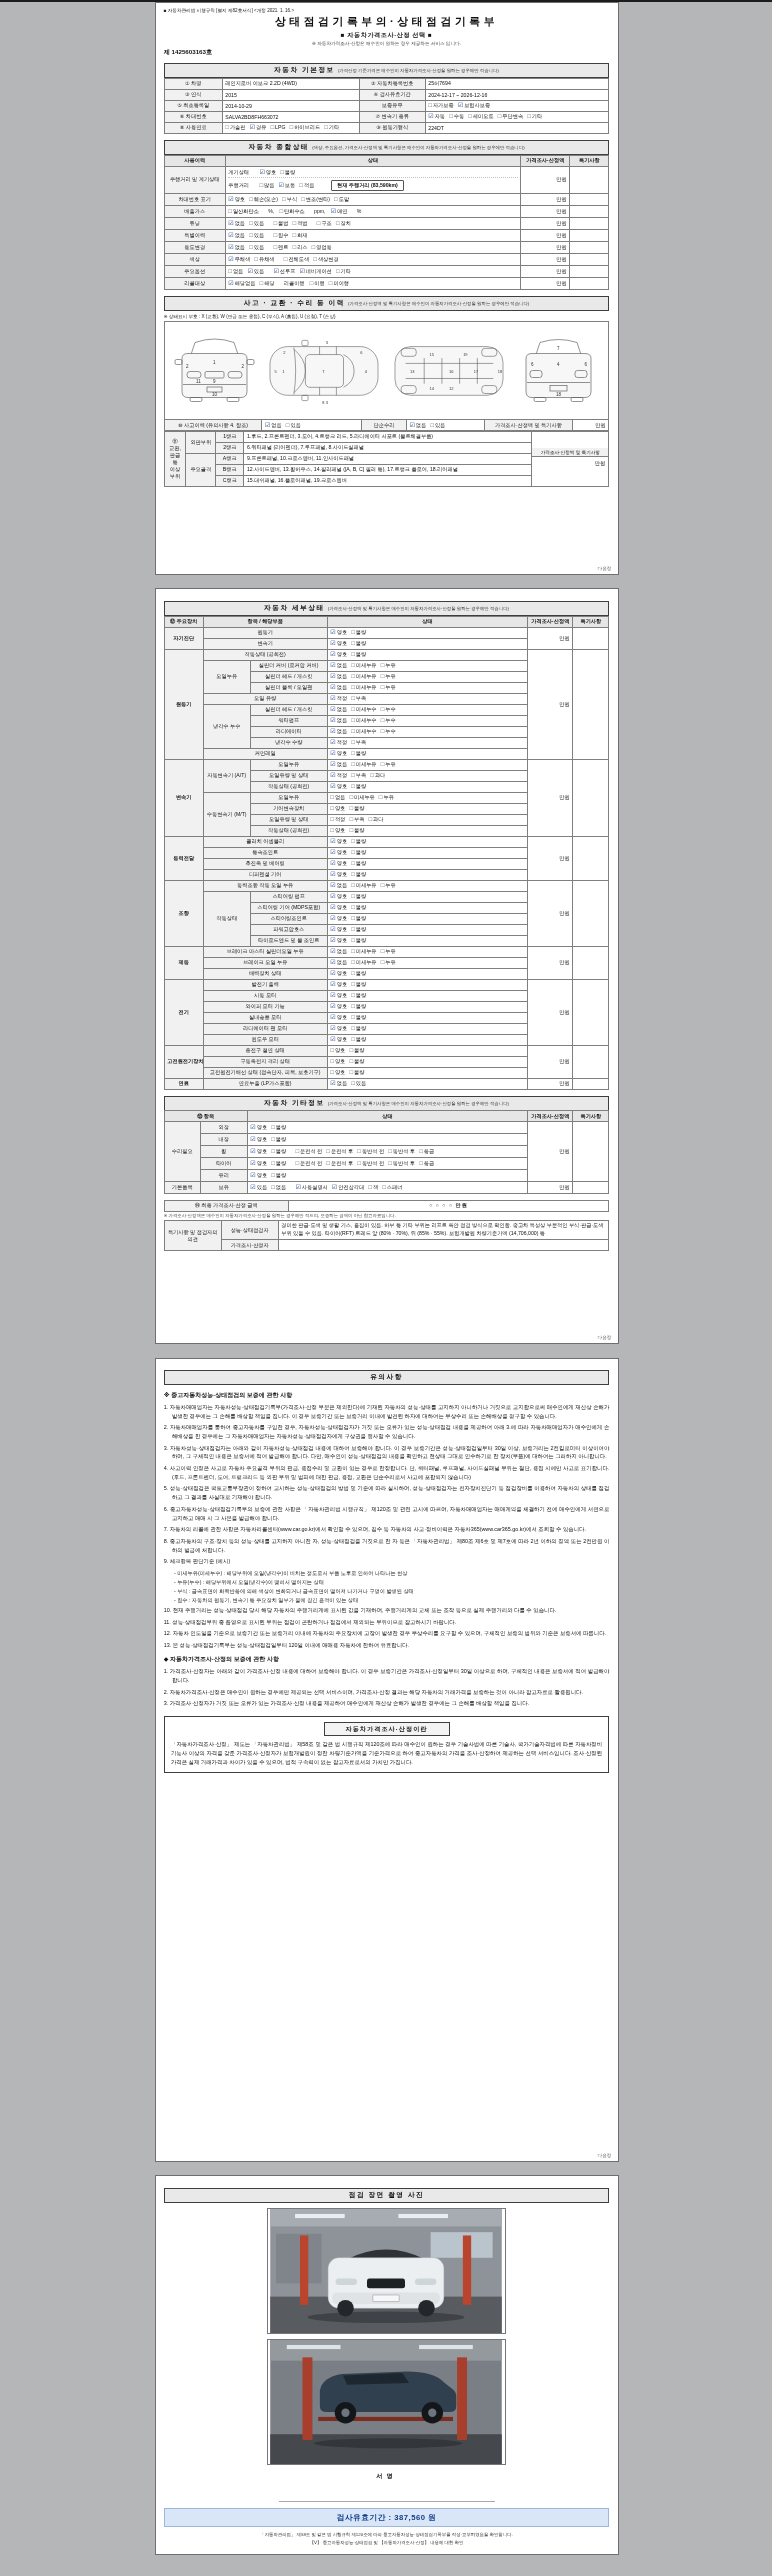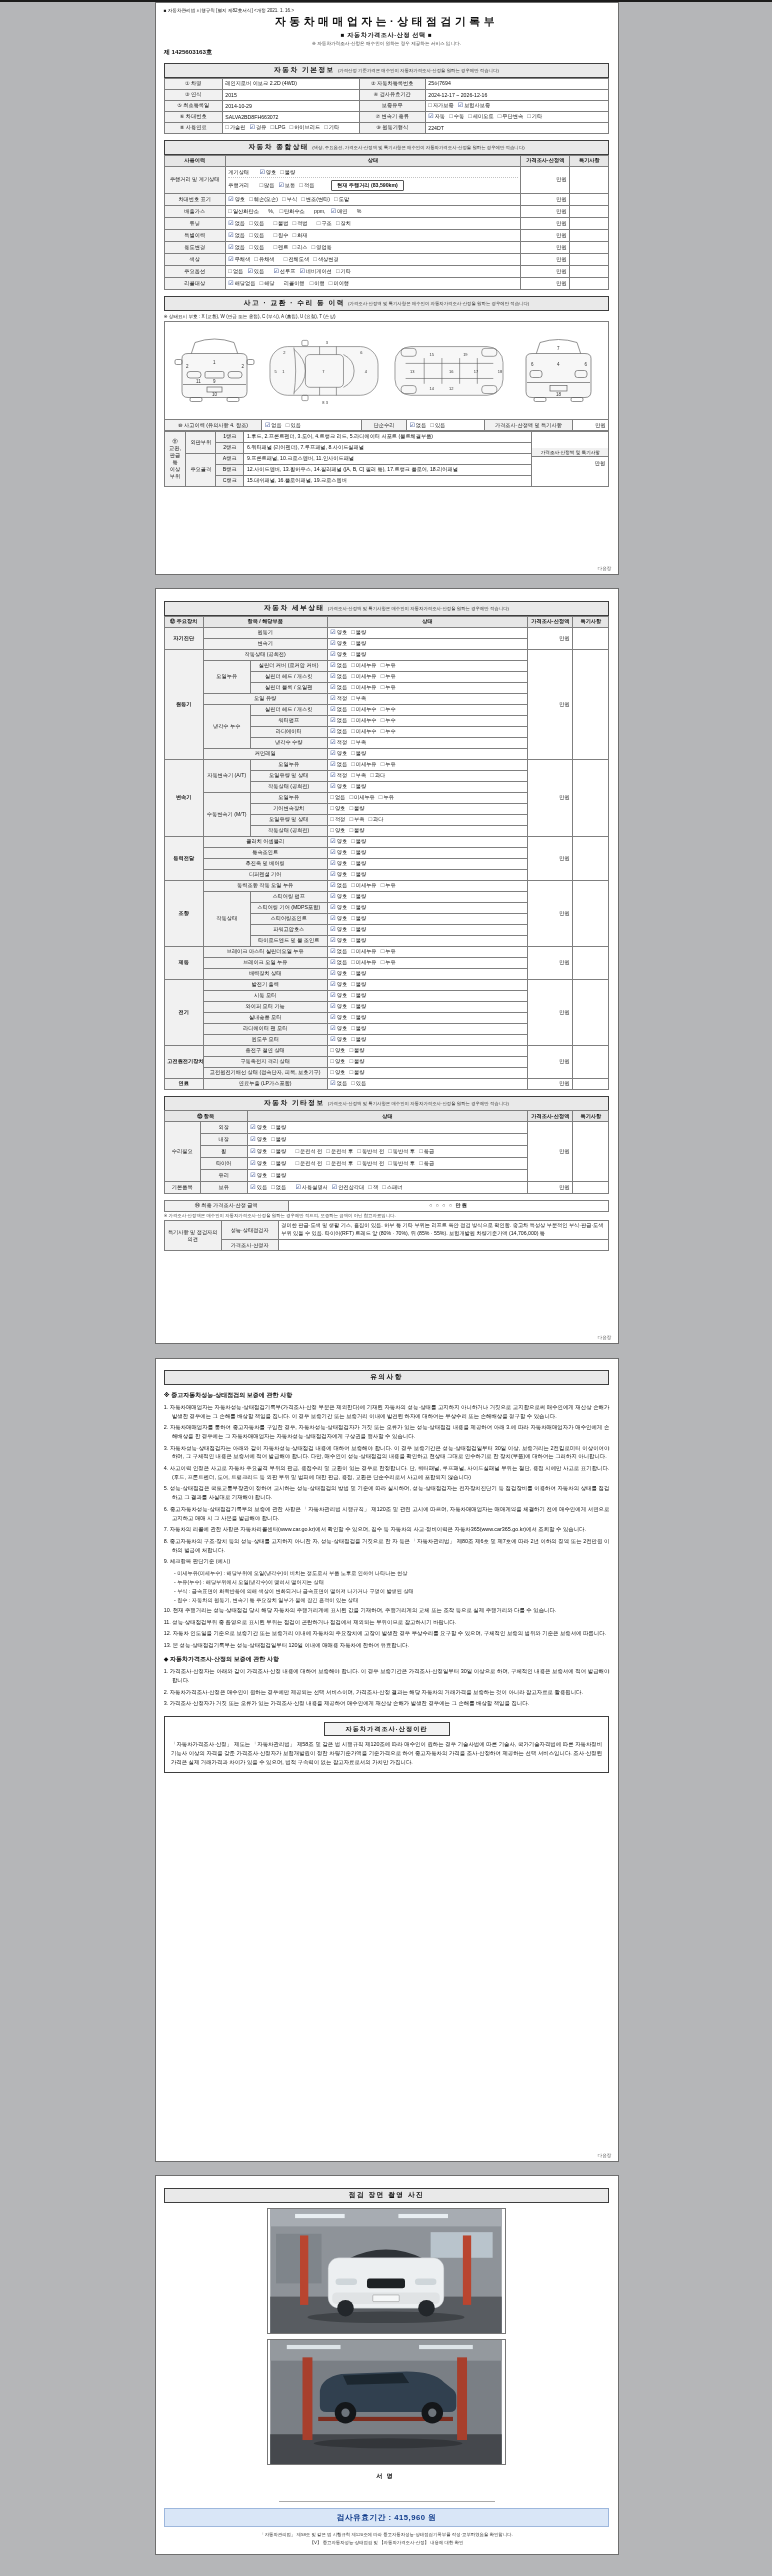--- a/index.html
+++ b/index.html
@@ -73,21 +73,21 @@
   .foot{font-size:4.4px;color:#333;text-align:center;line-height:1.6;margin-top:4.1px;}
   .np{position:absolute;right:6.2px;bottom:3.1px;font-size:4.6px;color:#666;}
 </style>
 </head>
 <body>
 
 <div class="topbar"></div>
 
 <div class="sheet sheet1">
   <div class="regnote">■ 자동차관리법 시행규칙 [별지 제82호서식] &lt;개정 2021. 1. 16.&gt;</div>
-  <div class="doc-title">자동차매매업자는·상태점검기록부</div>
+  <div class="doc-title">상태점검기록부의·상태점검기록부</div>
   <div class="doc-sub">■ 자동차가격조사·산정 선택 ■</div>
   <div class="doc-subnote">※ 자동차가격조사·산정은 매수인이 원하는 경우 제공하는 서비스 입니다.</div>
   <div class="doc-no">제 1425603163호</div>
 
   <div class="bar">
     <span>자동차 기본정보</span><span class="note">(가격산정 기준가격은 매수인이 자동차가격조사·산정을 원하는 경우에만 적습니다)</span>
   </div>
   <table class="tbl">
     <colgroup>
         <col style="width:58px">
@@ -780,21 +780,21 @@
       <circle cx="392" cy="176" r="26" fill="#14171a"></circle>
       <circle cx="392" cy="176" r="10" fill="#6e757c"></circle>
       <ellipse cx="285" cy="250" rx="180" ry="12" fill="#33363a"></ellipse>
     </svg>
   </div>
 
   <div class="signlbl">서명</div>
   <div class="signbox"></div>
 
   <div class="premium">
-    <span>검사유효기간 :</span> <span>415,960 원</span>
+    <span>검사유효기간 :</span> <span>387,560 원</span>
   </div>
 
   <div class="foot">
     <div>「자동차관리법」 제58조 및 같은 법 시행규칙 제120조에 따라 중고자동차성능·상태점검기록부를 작성·교부하였음을 확인합니다.</div>
     <div>【Ⅴ】 중고자동차성능·상태점검 및 【자동차가격조사·산정】 내용에 대한 확인</div>
   </div>
 </div>
 
 
 </body></html>

